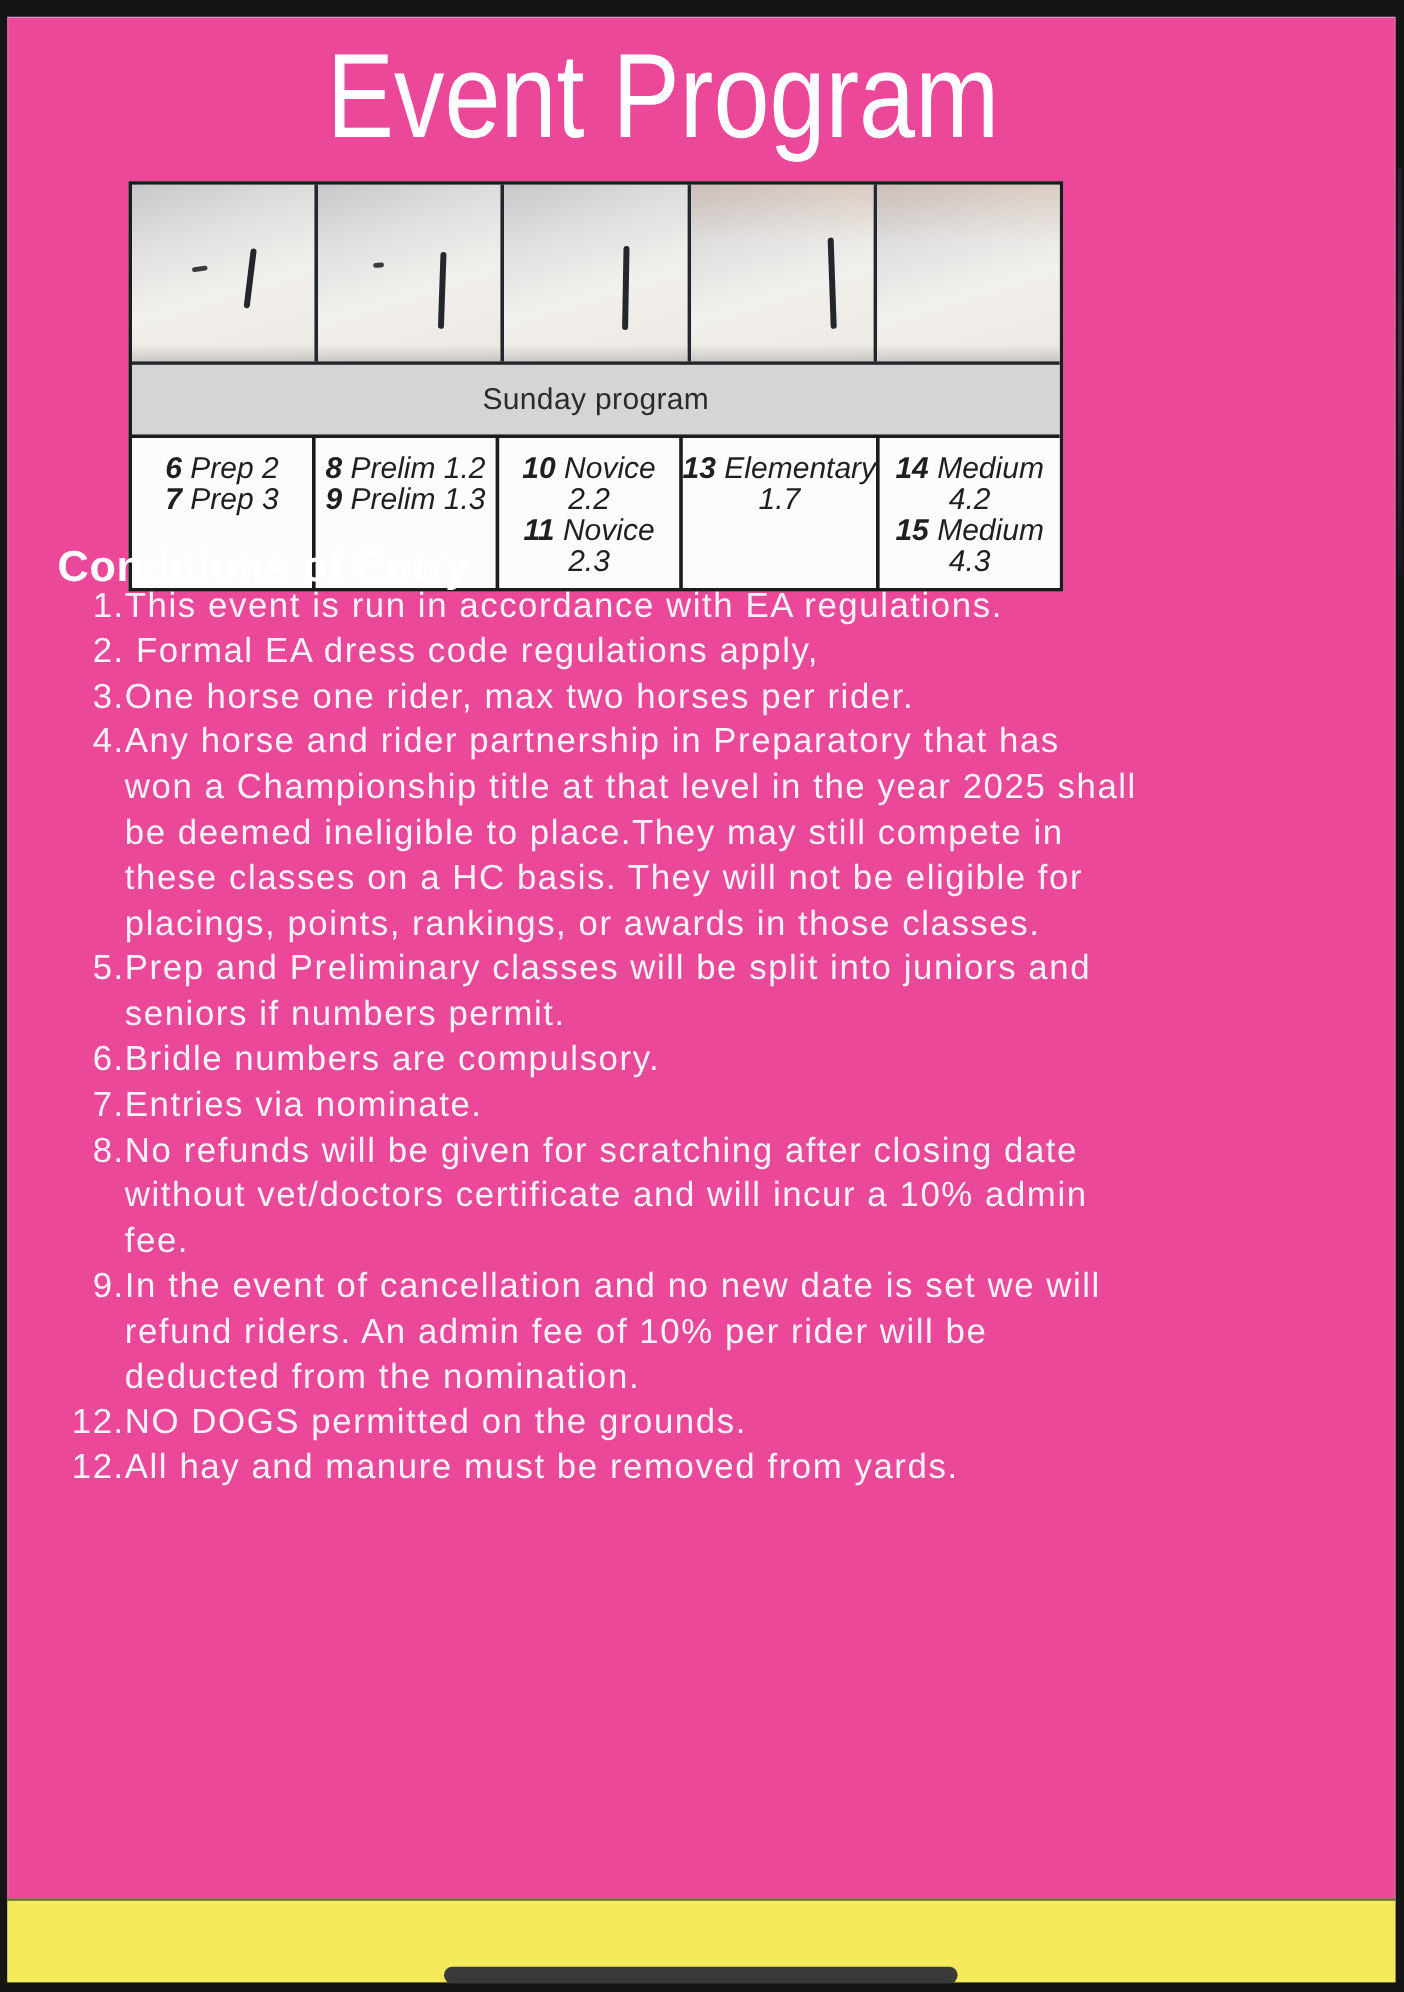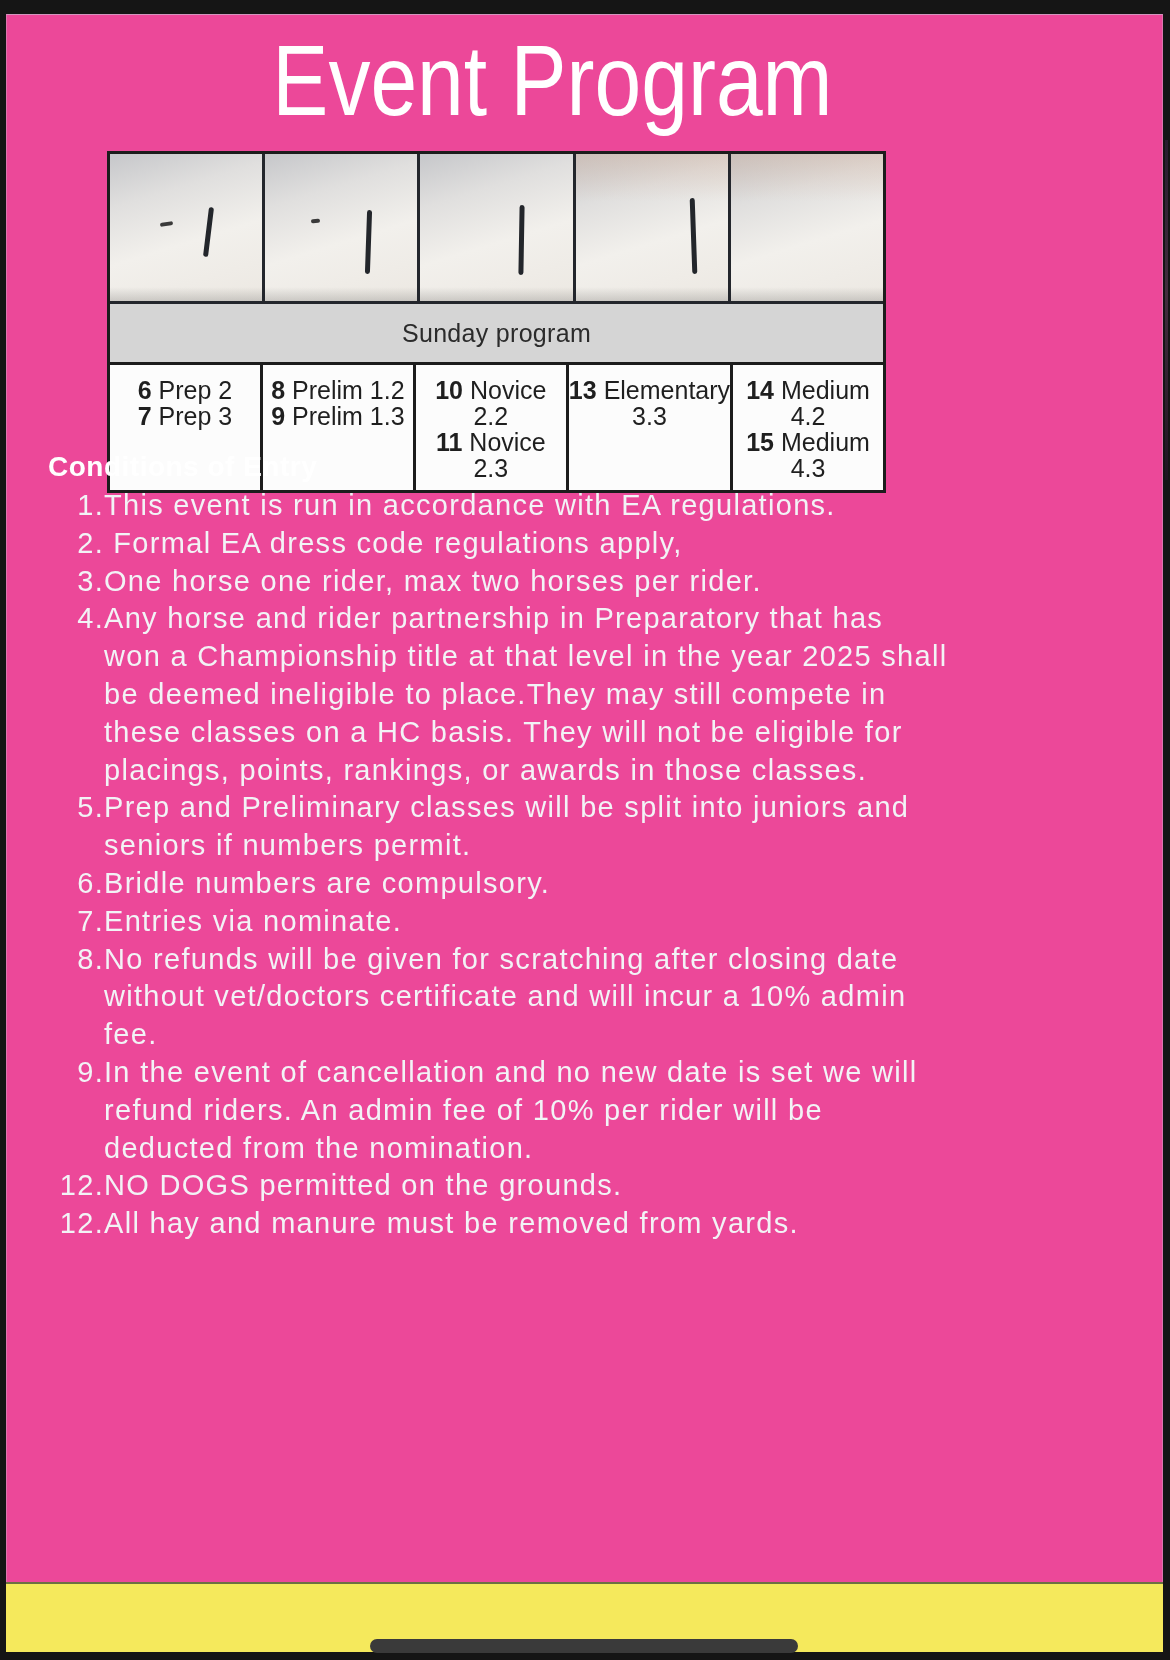--- a/index.html
+++ b/index.html
@@ -54,28 +54,28 @@
   
   .subheader{
     height:58px;background:#d5d5d5;border-top:3px solid #23262c;
     display:flex;align-items:center;justify-content:center;
     font-size:25px;color:#2b2b2b;letter-spacing:.3px;
   }
   
   .classes{display:flex;border-top:3px solid #1c1c1c;background:#fcfcfc;}
   .class-col{
     flex:1;text-align:center;padding:12px 0 9px;border-right:3px solid #1c1c1c;
-    font-size:25px;line-height:26px;color:#1f1f1f;
+    font-size:25px;line-height:26px;color:#1f1f1f;font-style:italic;
   }
   .class-col:last-child{border-right:none;}
   .class-line b{font-weight:700;margin-right:7px;}
   
   .cond-heading{
     position:absolute;left:41px;top:436px;
-    font-size:28px;font-weight:700;color:#ffffff;letter-spacing:.5px;
+    font-size:36px;font-weight:700;color:#ffffff;letter-spacing:.5px;
   }
   .cond-list{position:absolute;left:0;top:472px;width:1150px;}
   .cond-item{display:flex;font-size:29px;line-height:37.8px;color:#f2f3f6;letter-spacing:1.3px;}
   .cond-num{flex:0 0 97px;text-align:right;white-space:pre;}
   .cond-text{flex:1;white-space:pre-wrap;}
   
   .footer-yellow{
     position:absolute;left:6px;top:1582px;width:1157px;height:70px;
     background:#f5e95c;border-top:2px solid #6d7042;box-sizing:border-box;
   }
@@ -125,21 +125,21 @@
       </div>
       <div class="class-col">
         <div class="class-line"><b>8</b><span>Prelim 1.2</span></div>
         <div class="class-line"><b>9</b><span>Prelim 1.3</span></div>
       </div>
       <div class="class-col">
         <div class="class-line"><b>10</b><span>Novice 2.2</span></div>
         <div class="class-line"><b>11</b><span>Novice 2.3</span></div>
       </div>
       <div class="class-col">
-        <div class="class-line"><b>13</b><span>Elementary 3.3</span></div>
+        <div class="class-line"><b>13</b><span>Elementary 1.7</span></div>
       </div>
       <div class="class-col">
         <div class="class-line"><b>14</b><span>Medium 4.2</span></div>
         <div class="class-line"><b>15</b><span>Medium 4.3</span></div>
       </div>
     </div>
   </div>
 
   <div class="cond-heading">Conditions of Entry</div>
 

